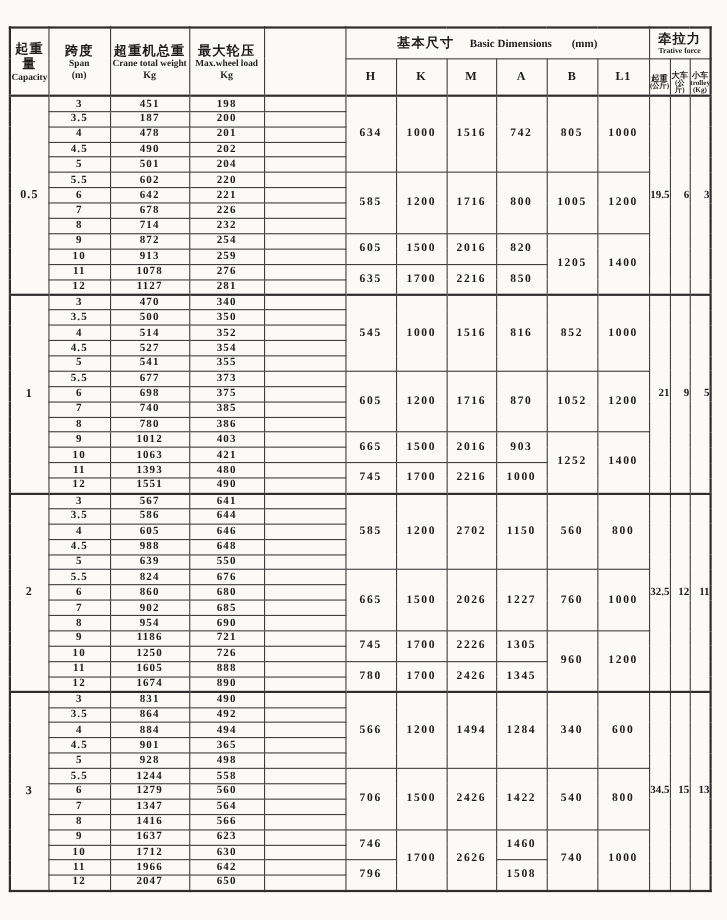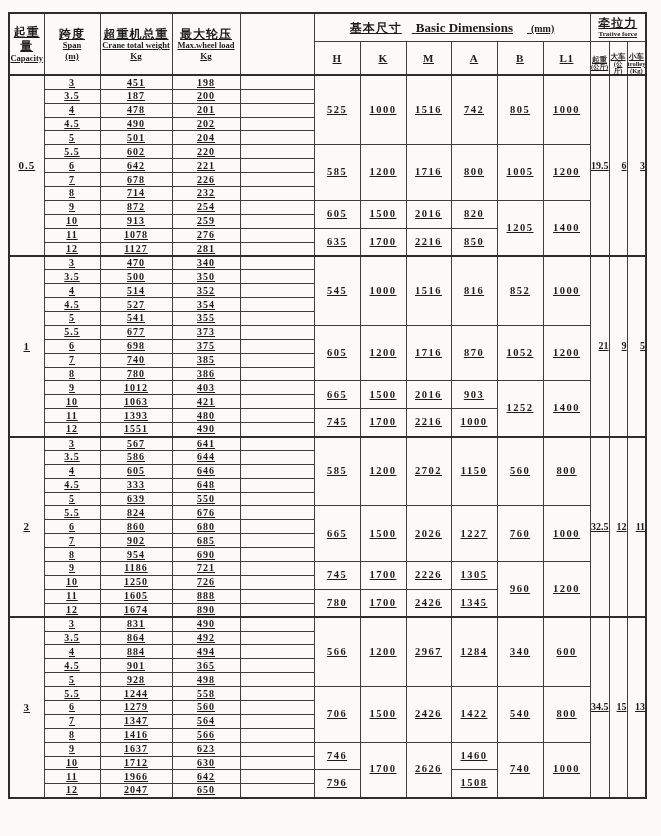--- a/index.html
+++ b/index.html
@@ -2,42 +2,42 @@
 <html><head>
 <meta charset="utf-8">
 <style>
   * { margin:0; padding:0; box-sizing:border-box; }
   html,body { width:661px; height:836px; }
   body {
     background:#fbfaf6;
     font-family:"Liberation Serif","DejaVu Serif",serif;
     color:#1c1c1c;
   }
-  .page { padding:12px 0 0 8px;text-decoration:underline; }
+  .page { padding:24px 0 0 8px; }
   table {
     border-collapse:collapse;
     table-layout:fixed;
     width:637px;
     border:2px solid #2d2d2d;
   }
   th, td {
     border:1px solid #3e3e3e;
     text-align:center;
     vertical-align:middle;
     padding:0;
     font-weight:bold;
   }
   thead th { background:#fbfaf6; }
   tr.h1 th { height:28px; }
   tr.h2 th { height:25px; }
   .zh { font-size:12px; letter-spacing:1px; line-height:1.2; }
   .en { font-size:8.5px; letter-spacing:0; line-height:1.15; }
   .unit { font-size:9px; letter-spacing:0; line-height:1.15; }
   .dims-line .zh { margin-right:10px; }
-  .dims-line .en-lg { font-size:13px; margin-right:14px; }
+  .dims-line .en-lg { font-size:10px; margin-right:14px; }
   .dims-line .unit-lg { font-size:10px; }
   .t-en { font-size:7px; letter-spacing:0; line-height:1.1; }
   .sub-dim { font-size:11px; letter-spacing:0.5px; }
   .tzh { font-size:7.5px; line-height:1.1;margin-top:11px; }
   .ten { font-size:6.5px; line-height:1.05; }
   .tunit { font-size:6.5px; line-height:1.05; }
   tbody td {
     height:13.9px;
     font-size:10px;
     letter-spacing:1px;
@@ -123,21 +123,21 @@
         </th>
       </tr>
     </thead>
     <tbody>
         <tr class="section-start">
           <td class="cap" rowspan="13">0.5</td>
           <td>3</td>
           <td>451</td>
           <td>198</td>
           <td></td>
-          <td class="dimv" rowspan="5">525</td>
+          <td class="dimv" rowspan="5">634</td>
           <td class="dimv" rowspan="5">1000</td>
           <td class="dimv" rowspan="5">1516</td>
           <td class="dimv" rowspan="5">742</td>
           <td class="dimv" rowspan="5">805</td>
           <td class="dimv" rowspan="5">1000</td>
           <td class="trav" rowspan="13">19.5</td>
           <td class="trav" rowspan="13">6</td>
           <td class="trav" rowspan="13">3</td>
         </tr>
         <tr>
@@ -355,21 +355,21 @@
           <td></td>
         </tr>
         <tr>
           <td>4</td>
           <td>605</td>
           <td>646</td>
           <td></td>
         </tr>
         <tr>
           <td>4.5</td>
-          <td>333</td>
+          <td>988</td>
           <td>648</td>
           <td></td>
         </tr>
         <tr>
           <td>5</td>
           <td>639</td>
           <td>550</td>
           <td></td>
         </tr>
         <tr>
@@ -437,21 +437,21 @@
           <td></td>
         </tr>
         <tr class="section-start">
           <td class="cap" rowspan="13">3</td>
           <td>3</td>
           <td>831</td>
           <td>490</td>
           <td></td>
           <td class="dimv" rowspan="5">566</td>
           <td class="dimv" rowspan="5">1200</td>
-          <td class="dimv" rowspan="5">2967</td>
+          <td class="dimv" rowspan="5">1494</td>
           <td class="dimv" rowspan="5">1284</td>
           <td class="dimv" rowspan="5">340</td>
           <td class="dimv" rowspan="5">600</td>
           <td class="trav" rowspan="13">34.5</td>
           <td class="trav" rowspan="13">15</td>
           <td class="trav" rowspan="13">13</td>
         </tr>
         <tr>
           <td>3.5</td>
           <td>864</td>

